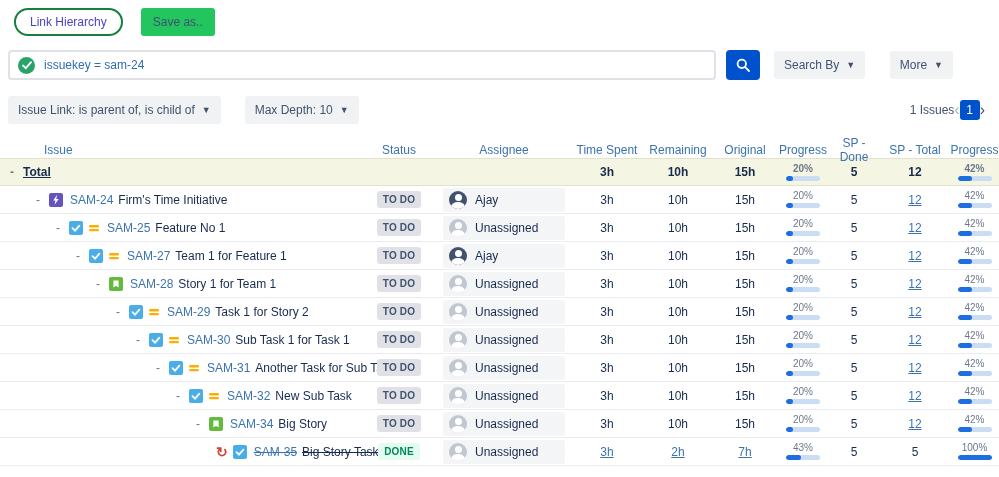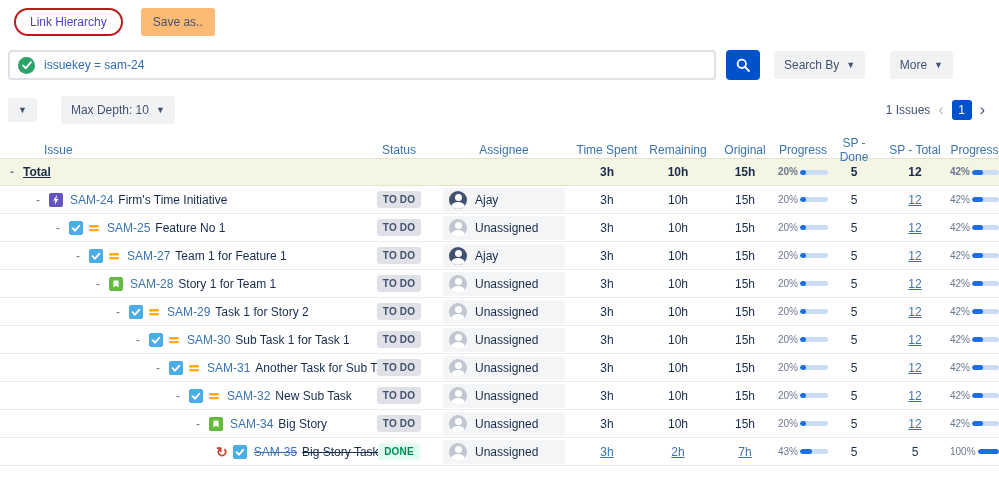--- a/index.html
+++ b/index.html
@@ -4,26 +4,26 @@
 <style>
   * { box-sizing: border-box; }
   body {
     margin: 0; width: 999px; height: 477px; overflow: hidden;
     background: #fff; color: #172B4D;
     font-family: "Liberation Sans", sans-serif; font-size: 12px;
   }
   
   .topbar { display: flex; align-items: center; padding: 8px 0 0 14px; }
   .pill {
-    border: 2px solid #b91c1c; color: #4A43C8; background: #fff;
+    border: 2px solid #15803d; color: #4A43C8; background: #fff;
     border-radius: 16px; padding: 5px 14px; font-size: 12px; font-weight: 500;
     font-family: "Liberation Sans", sans-serif; cursor: pointer;
   }
   .btn-gray {
-    background: #fdba74; color: #42526E; border: none; border-radius: 3px;
+    background: #22c55e; color: #42526E; border: none; border-radius: 3px;
     padding: 7px 12px; font-size: 12px; margin-left: 18px; cursor: pointer;
     font-family: "Liberation Sans", sans-serif;
   }
   
   .search-row { display: flex; align-items: center; margin: 14px 8px 0 8px; }
   .search-box {
     width: 708px; height: 30px; border: 2px solid #DFE1E6; border-radius: 4px;
     display: flex; align-items: center; padding: 0 8px; gap: 9px; background: #fff;
   }
   .check-circle {
@@ -39,21 +39,21 @@
     background: #F1F2F4; border: none; border-radius: 3px; padding: 7px 10px;
     color: #42526E; font-size: 12px; display: inline-flex; align-items: center; gap: 7px;
     cursor: pointer; font-family: "Liberation Sans", sans-serif;
   }
   .search-by { margin-left: 14px; }
   .more { margin-left: auto; margin-right: 38px; }
   .chev-down { font-size: 9px; color: #42526E; }
   
   .filters-row { display: flex; align-items: center; margin: 16px 8px 0 8px; }
   .max-depth { margin-left: 24px; }
-  .pager { margin-left: auto; display: flex; align-items: center; gap: 8px; margin-right: 6px; color: #42526E; }
+  .pager { margin-left: auto; display: flex; align-items: center; gap: 0; margin-right: 6px; color: #42526E; }
   .chev { font-size: 16px; line-height: 1; cursor: pointer; }
   .chev.prev { color: #B3BAC5; }
   .chev.next { color: #42526E; }
   .page-box {
     width: 20px; height: 20px; background: #0052CC; color: #fff; border-radius: 3px;
     display: flex; align-items: center; justify-content: center; font-size: 12px; cursor: pointer;
   }
   
   .table { margin-top: 12px; }
   .grid { display: grid; grid-template-columns: 360px 78px 132px 74px 68px 66px 50px 52px 70px 49px; align-items: center; }
@@ -87,21 +87,21 @@
   .avatar.light { background: #C1C7D0; }
   .avatar::before {
     content: ''; position: absolute; top: 3px; left: 5.5px;
     width: 7px; height: 7px; border-radius: 50%; background: #fff;
   }
   .avatar::after {
     content: ''; position: absolute; top: 11.5px; left: 2px;
     width: 14px; height: 10px; border-radius: 50%; background: #fff;
   }
   .aname { color: #172B4D; }
-  .pwrap { display: flex; flex-direction: row; align-items: center; gap: 2px; margin: 0 auto; }
+  .pwrap { display: flex; flex-direction: column; align-items: center; gap: 2px; margin: 0 auto; }
   .ptext { font-size: 10px; color: #6B778C; line-height: 1; }
   .pbar { width: 34px; height: 5px; border-radius: 3px; background: #CBDCF5; overflow: hidden; }
   .pfill { height: 100%; background: #1D6FE0; border-radius: 3px; }
   .link { color: #3B73AF; text-decoration: underline; cursor: pointer; }
 </style>
 </head>
 <body>
 
 <div class="topbar">
   <button class="pill">Link Hierarchy</button>
@@ -130,20 +130,21 @@
     <span class="chev-down">▼</span>
   </button>
   <button class="dd more">
     <span>More</span>
     <span class="chev-down">▼</span>
   </button>
 </div>
 
 <div class="filters-row">
   <button class="dd">
+    <span>Issue Link: is parent of, is child of</span>
     <span class="chev-down">▼</span>
   </button>
   <button class="dd max-depth">
     <span>Max Depth: 10</span>
     <span class="chev-down">▼</span>
   </button>
   <div class="pager">
     <span>1 Issues</span>
     <span class="chev prev">‹</span>
     <span class="page-box">1</span>

